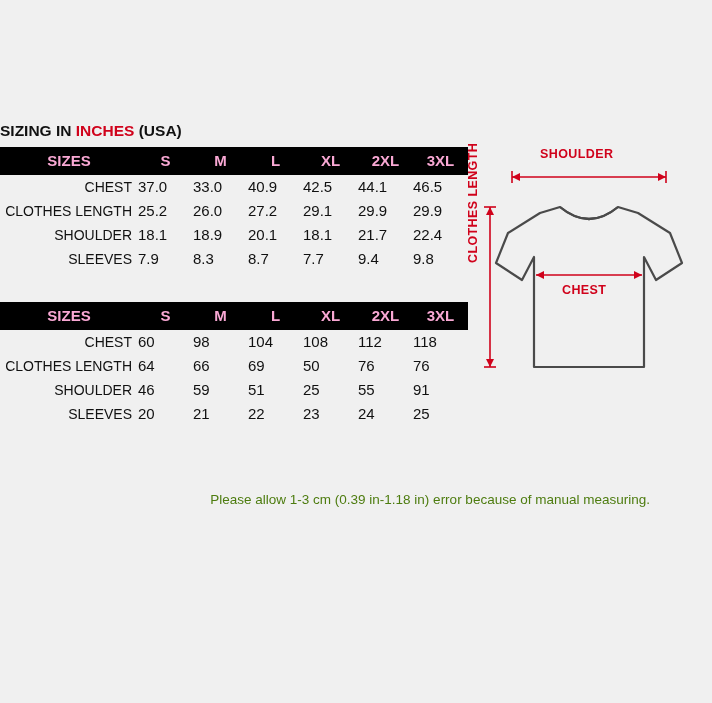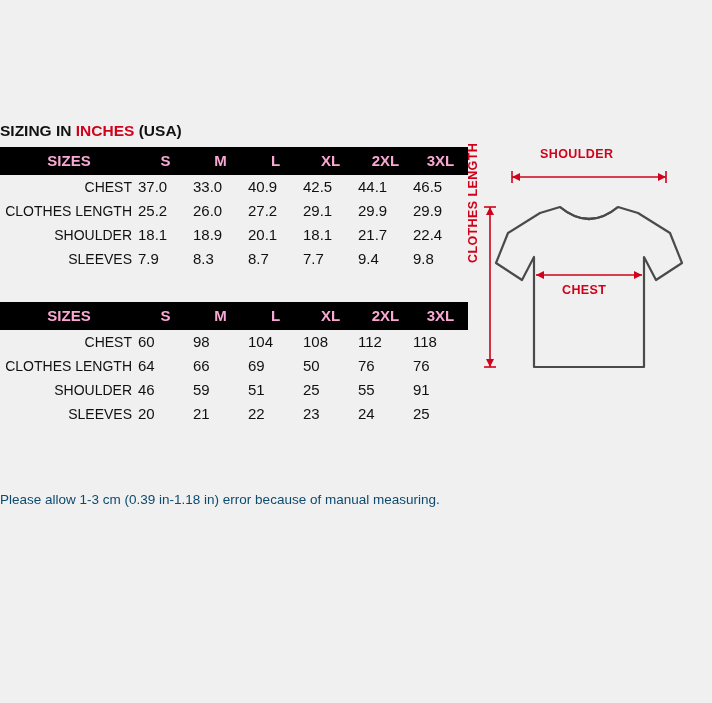--- a/index.html
+++ b/index.html
@@ -81,23 +81,23 @@
   }
 
   .table-block { margin-bottom: 0; }
   .block-gap { height: 31px; }
 
   .note {
     position: absolute;
     left: 0;
     top: 492px;
     width: 650px;
-    text-align: left;
+    text-align: right;
     font-size: 13.5px;
-    color: #0c4a6e;
+    color: #4d7c0f;
   }
 
   
   .diagram {
     position: absolute;
     left: 478px;
     top: 135px;
     width: 230px;
     height: 300px;
   }

